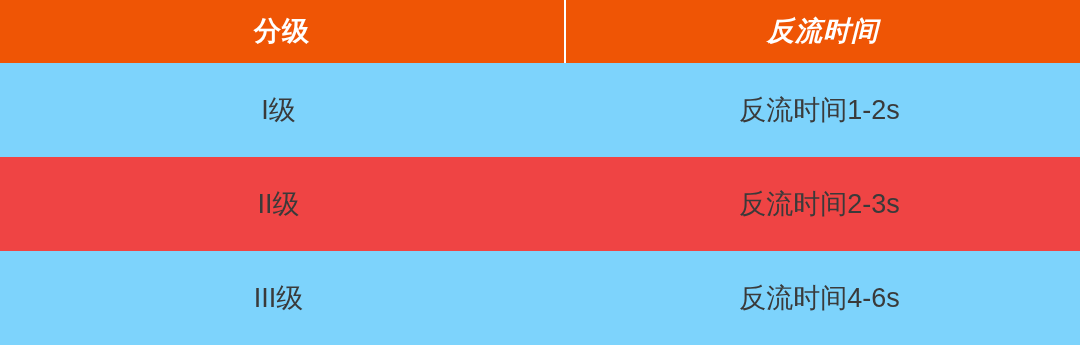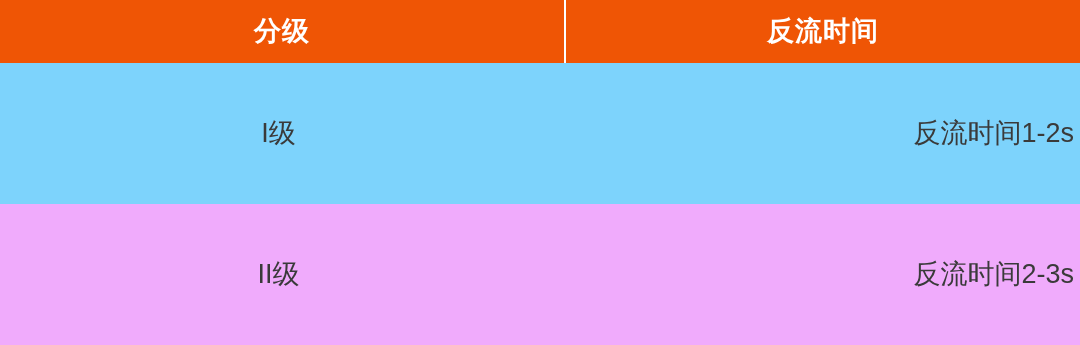--- a/index.html
+++ b/index.html
@@ -41,48 +41,48 @@
     letter-spacing: 1px;
     line-height: 63px;
     height: 63px;
   }
   th.head-grade {
     background: #EF5505;
     border-right: 2px solid #ffffff;
   }
   th.head-time {
     background: #EF5505;
+    font-style: italic;
   }
 
   
   tbody tr {
     height: 70.5px;
   }
   tbody td {
     padding: 0;
     margin: 0;
     height: 70.5px;
     vertical-align: middle;
     text-align: center;
     color: #3A3A3A;
     font-size: 27px;
     font-weight: normal;
     line-height: 70.5px;
     white-space: nowrap;
   }
   tbody tr.row-alt-a td { background: #7dd3fc; }
-  tbody tr.row-alt-b td { background: #f0abfc; }
+  tbody tr.row-alt-b td { background: #ef4444; }
 
   
   td.cell-grade {
     padding-right: 8px;
   }
   td.cell-time {
     padding-right: 6px;
-    text-align: right;
   }
 </style>
 </head>
 <body>
 
 <table class="grading-table">
   <colgroup>
     <col class="col-grade">
     <col class="col-time">
   </colgroup>
@@ -96,14 +96,18 @@
 
   <tbody>
     <tr class="row-alt-a">
       <td class="cell-grade">I级</td>
       <td class="cell-time">反流时间1-2s</td>
     </tr>
     <tr class="row-alt-b">
       <td class="cell-grade">II级</td>
       <td class="cell-time">反流时间2-3s</td>
     </tr>
+    <tr class="row-alt-a">
+      <td class="cell-grade">III级</td>
+      <td class="cell-time">反流时间4-6s</td>
+    </tr>
   </tbody>
 </table>
 
 </body></html>

